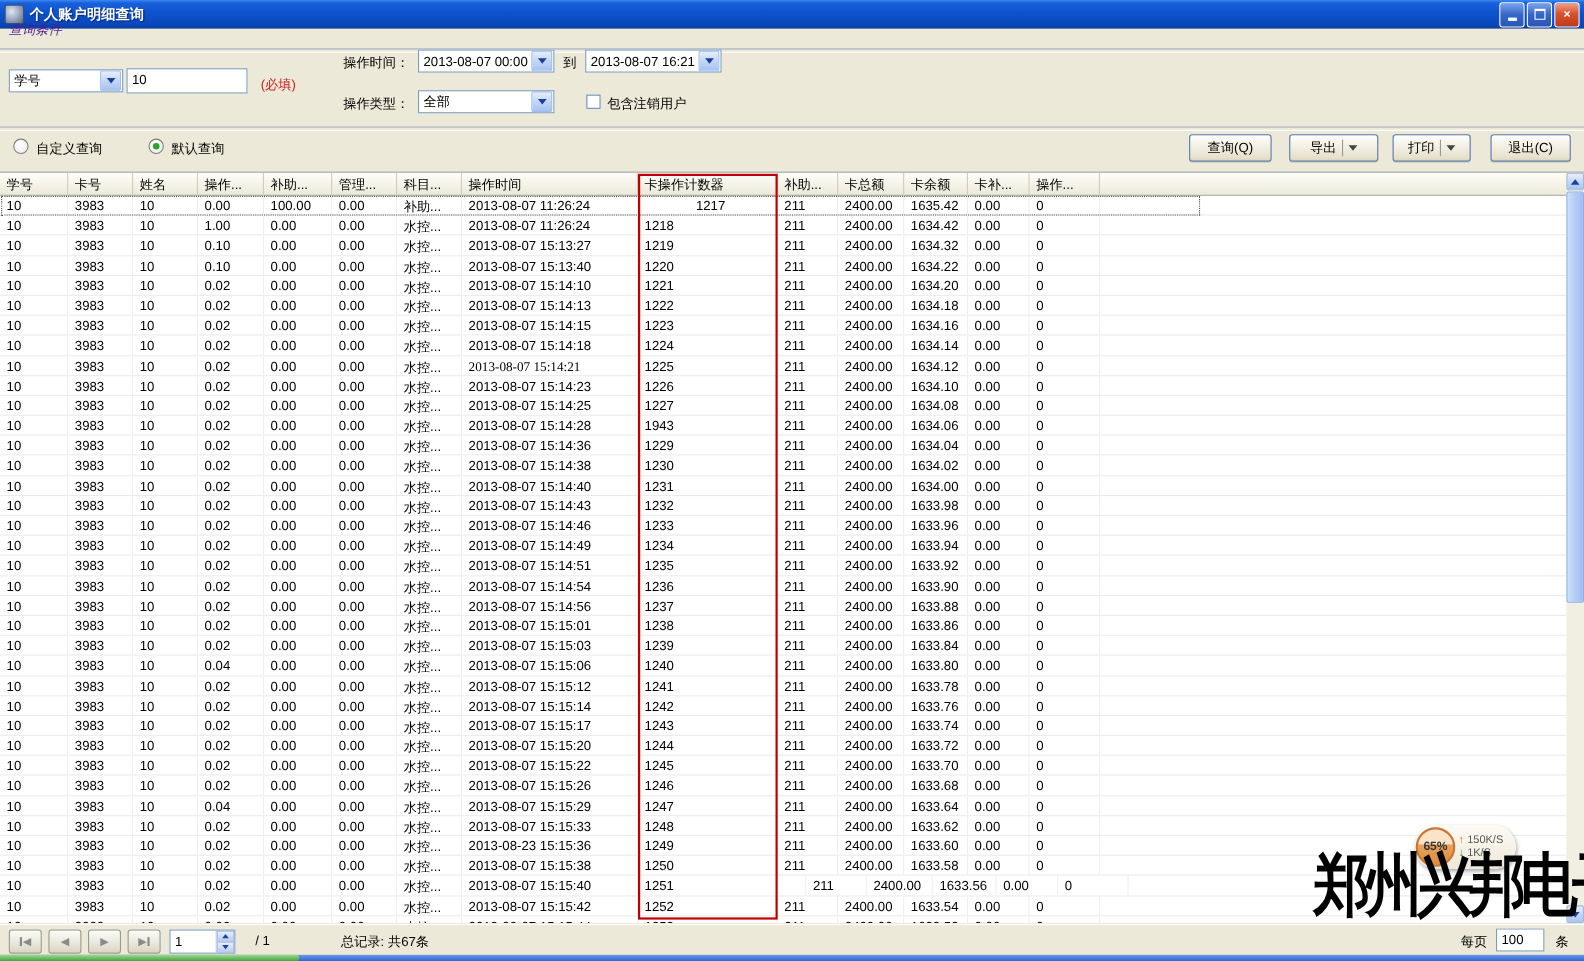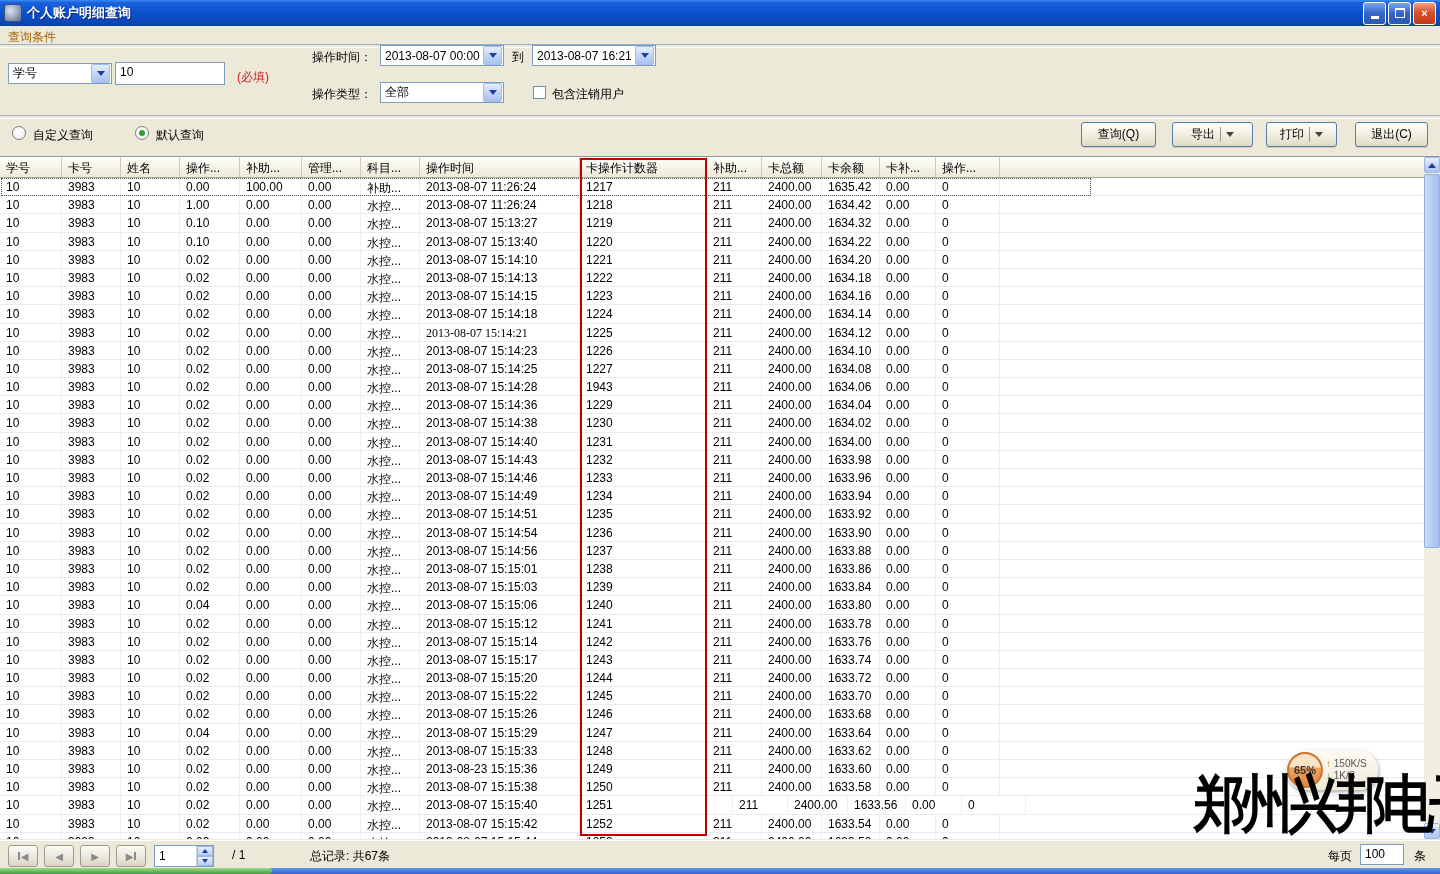--- a/index.html
+++ b/index.html
@@ -14,21 +14,21 @@
     background:radial-gradient(circle at 35% 35%,#dfe6f2,#8e9bb5 60%,#5a6a8a);border:1px solid #3c4f77;}
   .title{font-size:13px;font-weight:bold;text-shadow:1px 1px 1px #05277a;}
   .winbtns{margin-left:auto;display:flex;gap:2px;padding-right:4px;}
   .wbtn{width:21px;height:21px;border:1px solid #fff;border-radius:3px;display:flex;align-items:center;justify-content:center;
     background:linear-gradient(180deg,#7ba4ee,#3465c8 50%,#2b57b4);color:#fff;font-size:11px;font-weight:bold;}
   .wbtn.close{background:linear-gradient(180deg,#f0a086,#d8522c 45%,#c03a18);}
   .minglyph{width:8px;height:3px;background:#fff;margin-top:9px;}
   .restglyph{width:8px;height:7px;border:1px solid #fff;border-top-width:2px;background:transparent;}
 
   
-  .grouplabel{position:absolute;left:8px;top:29px;font-size:12px;color:#a16207;}
+  .grouplabel{position:absolute;left:8px;top:19px;font-size:12px;color:#4c1d95;font-style:italic;}
   .groupline{position:absolute;left:0;top:44px;width:1440px;height:2px;border-top:1px solid #9caec6;border-bottom:1px solid #fdfdf6;}
   .label{font-size:12px;color:#000;position:absolute;}
   .red{color:#cc2222;}
   .textinput{position:absolute;background:#fff;border:1px solid #7F9DB9;font-size:12px;padding:2px 4px;box-sizing:border-box;}
   .combo{position:absolute;background:#fff;border:1px solid #7F9DB9;box-sizing:border-box;height:21px;display:flex;align-items:center;font-size:12px;}
   .combo .val{flex:1;padding-left:4px;white-space:nowrap;overflow:hidden;}
   .dropbtn{width:17px;height:17px;margin:1px;border-radius:2px;border:1px solid #9ebdf0;
     background:linear-gradient(180deg,#e6eefc,#c3d6f6 50%,#a8c2ef);display:flex;align-items:center;justify-content:center;}
   .tri-down{width:0;height:0;border-left:4px solid transparent;border-right:4px solid transparent;border-top:5px solid #1c3e9c;}
   .tri-up{width:0;height:0;border-left:4px solid transparent;border-right:4px solid transparent;border-bottom:5px solid #1c3e9c;}
@@ -195,21 +195,21 @@
     <div>
         <div class="trow">
           <div class="tcell" style="width: 62px;">10</div>
           <div class="tcell" style="width: 59px;">3983</div>
           <div class="tcell" style="width: 59px;">10</div>
           <div class="tcell" style="width: 60px;">0.00</div>
           <div class="tcell" style="width: 62px;">100.00</div>
           <div class="tcell" style="width: 59px;">0.00</div>
           <div class="tcell" style="width: 59px;">补助...</div>
           <div class="tcell" style="width: 160px;">2013-08-07 11:26:24</div>
-          <div class="tcell" style="width: 127px;">1217</div>
+          <div class="tcell" style="width: 127px; text-align: center;">1217</div>
           <div class="tcell" style="width: 55px;">211</div>
           <div class="tcell" style="width: 60px;">2400.00</div>
           <div class="tcell" style="width: 58px;">1635.42</div>
           <div class="tcell" style="width: 56px;">0.00</div>
           <div class="tcell" style="width: 64px;">0</div>
           <div class="tcell tfill"></div>
         </div>
         <div class="trow">
           <div class="tcell" style="width: 62px;">10</div>
           <div class="tcell" style="width: 59px;">3983</div>

